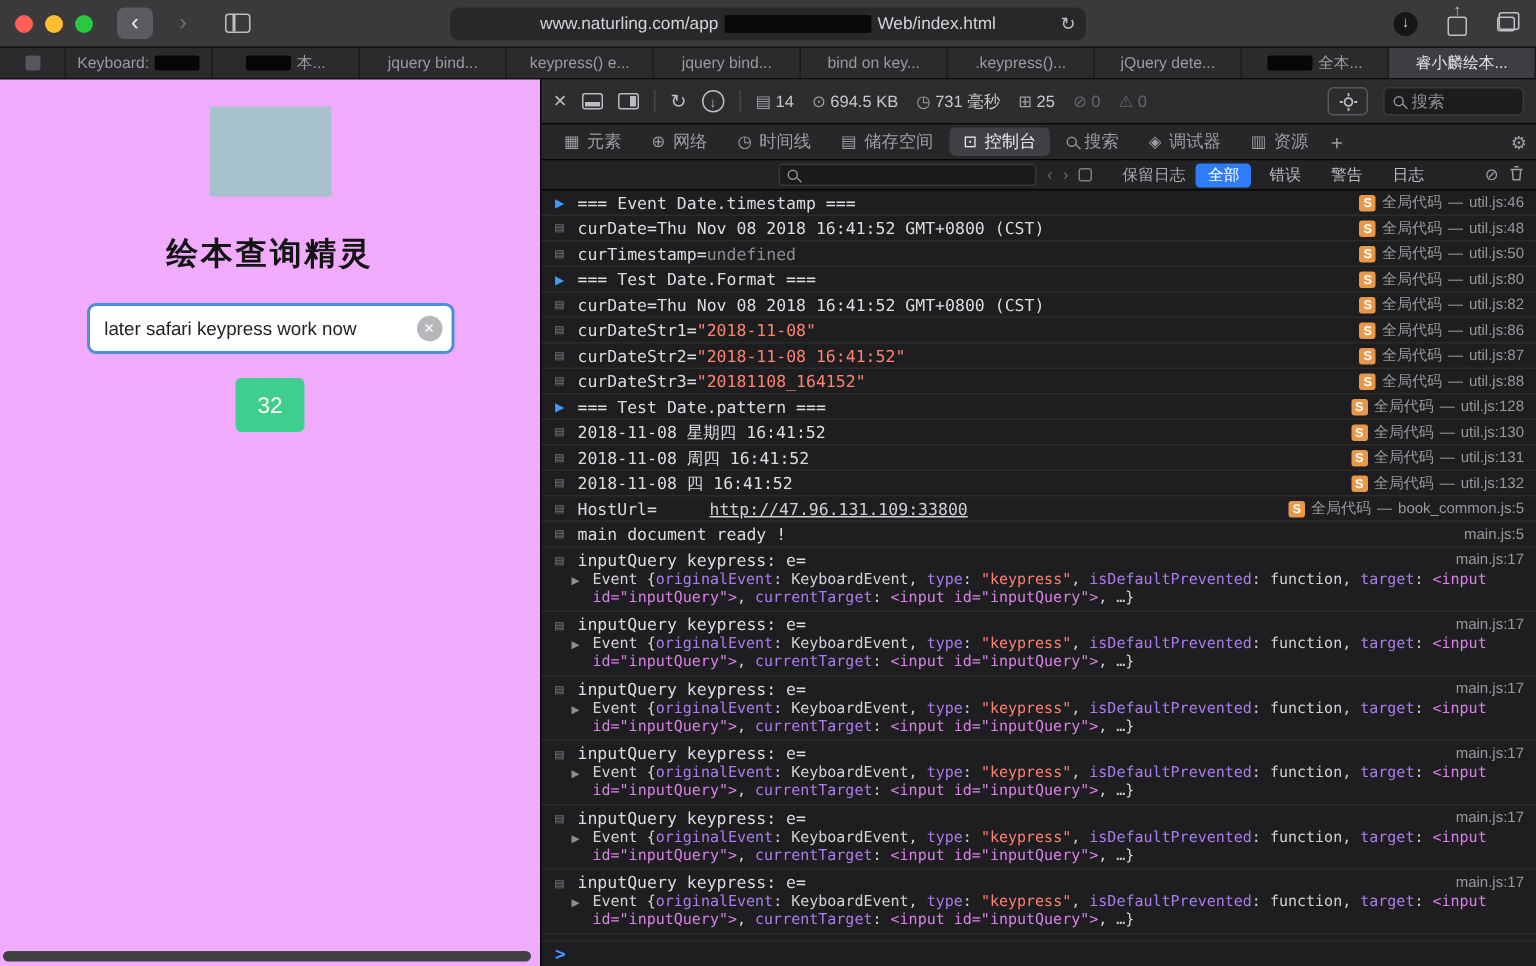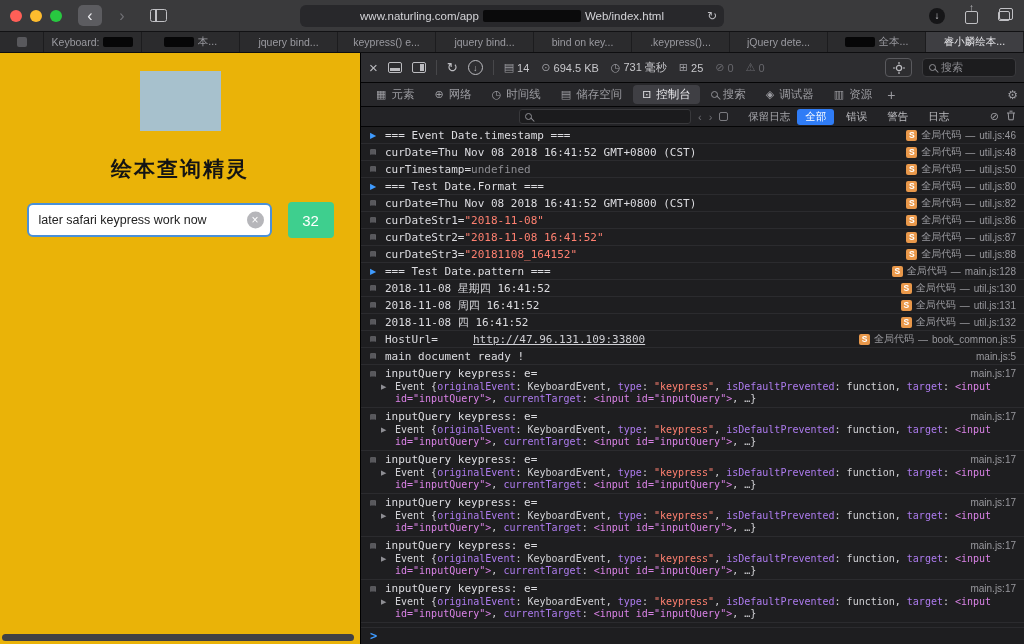--- a/index.html
+++ b/index.html
@@ -30,24 +30,24 @@
   .tabbar{height:21px;background:#2b2b2d;border-bottom:1px solid #0e0e10;display:flex;flex:0 0 auto;}
   .tab{flex:1 1 0;display:flex;align-items:center;justify-content:center;gap:4px;font-size:10.5px;color:#9a9aa0;border-right:1px solid #1c1c1e;overflow:hidden;white-space:nowrap;padding:0 6px;min-width:0;}
   .tab.active{background:#3e3e42;color:#e6e6ea;}
   .tab.pinned{flex:0 0 44px;}
   .tab-fav{width:10px;height:10px;border-radius:2px;background:#58585c;}
   .censor{width:30px;height:10px;background:#060607;border-radius:2px;display:inline-block;flex:0 0 auto;}
   .tab-label{overflow:hidden;text-overflow:ellipsis;min-width:0;}
 
   
   .content{flex:1;display:flex;min-height:0;}
-  .page{flex:0 0 360px;background:#eab308;position:relative;display:flex;flex-direction:column;align-items:center;}
+  .page{flex:0 0 360px;background:#f0abfc;position:relative;display:flex;flex-direction:column;align-items:center;}
   .hero-img{width:81px;height:60px;margin-top:18px;}
   .page-title{margin-top:24px;font-size:21px;font-weight:600;color:#141414;letter-spacing:2px;}
-  .query-row{display:flex;align-items:center;gap:16px;margin-top:19px;}
+  .query-row{display:flex;align-items:center;gap:16px;margin-top:19px;flex-direction:column;}
   .input-wrap{position:relative;}
   input.query{width:245px;height:34px;border:2px solid #4a90d9;border-radius:6px;font-size:12.5px;padding:0 30px 0 10px;color:#222;outline:none;font-family:"Liberation Sans","DejaVu Sans",sans-serif;background:#fff;}
   .clear-btn{position:absolute;right:8px;top:50%;transform:translateY(-50%);width:17px;height:17px;border-radius:50%;background:#b6b6ba;color:#fff;font-size:12px;line-height:16px;text-align:center;}
   .count-btn{width:46px;height:36px;border:none;border-radius:4px;color:#fff;font-size:15px;font-family:inherit;}
   .hscroll{position:absolute;bottom:3px;left:2px;width:352px;height:7px;border-radius:3.5px;background:#414144;}
 
   
   .inspector{flex:1;display:flex;flex-direction:column;background:#1e1e20;border-left:1px solid #000;min-width:0;}
   .itoolbar{height:30px;background:#2d2d30;border-bottom:1px solid #050506;display:flex;align-items:center;gap:10px;padding:0 8px;color:#bcbcc0;flex:0 0 auto;}
   .ic{font-size:13px;color:#bcbcc0;}
@@ -387,21 +387,21 @@
                 <span class="locfile">util.js:88</span>
               </span>
             </div>
             <div class="console-row">
               <span class="row-icon info">▶</span>
               <span class="row-text"><span>=== Test Date.pattern ===</span></span>
               <span class="row-loc">
                 <span class="badge" style="background: rgb(233, 152, 74);">S</span>
                 <span class="scope">全局代码</span>
                 <span> — </span>
-                <span class="locfile">main.js:128</span>
+                <span class="locfile">util.js:128</span>
               </span>
             </div>
             <div class="console-row">
               <span class="row-icon">▤</span>
               <span class="row-text"><span>2018-11-08 星期四 16:41:52</span></span>
               <span class="row-loc">
                 <span class="badge" style="background: rgb(233, 152, 74);">S</span>
                 <span class="scope">全局代码</span>
                 <span> — </span>
                 <span class="locfile">util.js:130</span>

